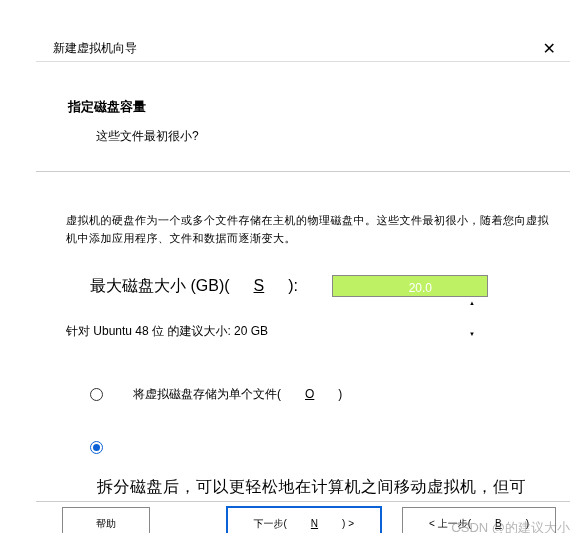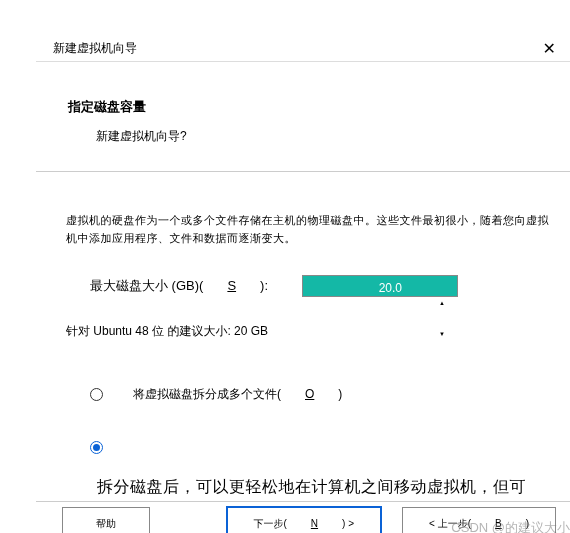--- a/index.html
+++ b/index.html
@@ -47,28 +47,28 @@
       font-size: 11px;
       line-height: 1.6;
       margin-bottom: 16px;
       letter-spacing: 0.5px;
     }
     .disk-size-row {
       display: flex;
       align-items: center;
       margin-bottom: 14px;
     }
-    .disk-size-label { font-size: 13px; }
+    .disk-size-label { font-size: 16px; }
     .spinner-wrap {
       display: flex;
       align-items: stretch;
       margin-left: 10px;
       border: 1px solid #888;
       height: 22px;
-      background: #14b8a6;
+      background: #bef264;
     }
     .selected-val {
       background: #0a4fd6;
       color: #fff;
       display: inline-flex;
       align-items: center;
       justify-content: flex-end;
       width: 90px;
       padding-right: 3px;
       font-size: 12px;
@@ -169,21 +169,21 @@
 </head>
 <body>
 
 <div class="titlebar">
   <span>新建虚拟机向导</span>
   <span class="close-btn">✕</span>
 </div>
 
 <div class="header-section">
   <div class="header-title">指定磁盘容量</div>
-  <div class="header-subtitle">新建虚拟机向导?</div>
+  <div class="header-subtitle">这些文件最初很小?</div>
 </div>
 
 <div class="content">
   <div class="desc">虚拟机的硬盘作为一个或多个文件存储在主机的物理磁盘中。这些文件最初很小，随着您向虚拟机中添加应用程序、文件和数据而逐渐变大。</div>
 
   <div class="disk-size-row">
     <span class="disk-size-label">
       <span>最大磁盘大小 (GB)(</span><u>S</u><span>):</span>
     </span>
     <div class="spinner-wrap">
@@ -194,21 +194,21 @@
       </div>
     </div>
   </div>
 
   <div class="recommendation">针对 Ubuntu 48 位 的建议大小: 20 GB</div>
 
   <div class="radio-group">
     <div class="radio-row">
       <div class="radio"></div>
       <span class="radio-label">
-        <span>将虚拟磁盘拆分成多个文件(</span><u>O</u><span>)</span>
+        <span>将虚拟磁盘存储为单个文件(</span><u>O</u><span>)</span>
       </span>
     </div>
 
     <div class="radio-row">
       <div class="radio checked"></div>
     </div>
     <div class="radio-desc">拆分磁盘后，可以更轻松地在计算机之间移动虚拟机，但可能会降低大容量磁盘的性能。</div>
   </div>
 </div>
 

